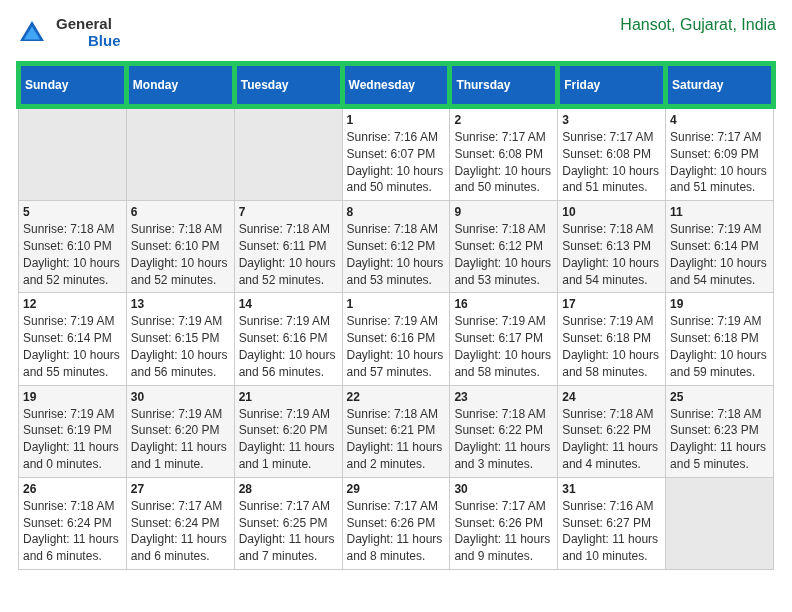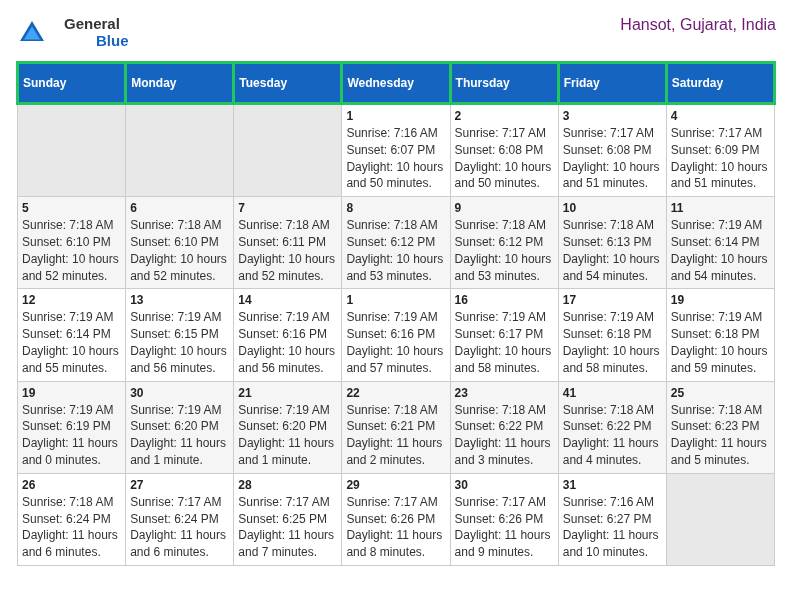--- a/index.html
+++ b/index.html
@@ -12,21 +12,21 @@
     }
     .header {
       display: flex;
       justify-content: space-between;
       align-items: flex-start;
       margin-bottom: 12px;
     }
     .logo {
       display: flex;
       align-items: center;
-      gap: 16px;
+      gap: 8px;
     }
     .logo-text {
       display: flex;
       flex-direction: column;
       line-height: 1.1;
     }
     .logo-general {
       font-size: 15px;
       font-weight: bold;
       color: #333;
@@ -45,35 +45,35 @@
       text-align: right;
     }
     .title-block h1 {
       font-size: 32px;
       font-weight: normal;
       color: #333;
     }
     .title-block h2 {
       font-size: 16px;
       font-weight: normal;
-      color: #701a75;
+      color: #15803d;
     }
     .calendar {
       width: 100%;
       border-collapse: collapse;
       font-size: 11px;
     }
     .calendar thead tr th {
       background: #1565c0;
       color: #fff;
       padding: 12px 4px;
       text-align: left;
       font-size: 12px;
       font-weight: bold;
-      border: 3px solid #22c55e;
+      border: 5px solid #22c55e;
     }
     .calendar tbody tr td {
       border: 1px solid #ccc;
       vertical-align: top;
       padding: 4px;
       width: calc(100% / 7);
       min-height: 80px;
       height: 80px;
     }
     .calendar tbody tr:nth-child(even) td {
@@ -294,21 +294,21 @@
 and 2 minutes.</div>
         </td>
         <td>
           <div class="day-number">23</div>
           <div class="day-info" style="white-space: pre-line;">Sunrise: 7:18 AM
 Sunset: 6:22 PM
 Daylight: 11 hours
 and 3 minutes.</div>
         </td>
         <td>
-          <div class="day-number">41</div>
+          <div class="day-number">24</div>
           <div class="day-info" style="white-space: pre-line;">Sunrise: 7:18 AM
 Sunset: 6:22 PM
 Daylight: 11 hours
 and 4 minutes.</div>
         </td>
         <td>
           <div class="day-number">25</div>
           <div class="day-info" style="white-space: pre-line;">Sunrise: 7:18 AM
 Sunset: 6:23 PM
 Daylight: 11 hours

